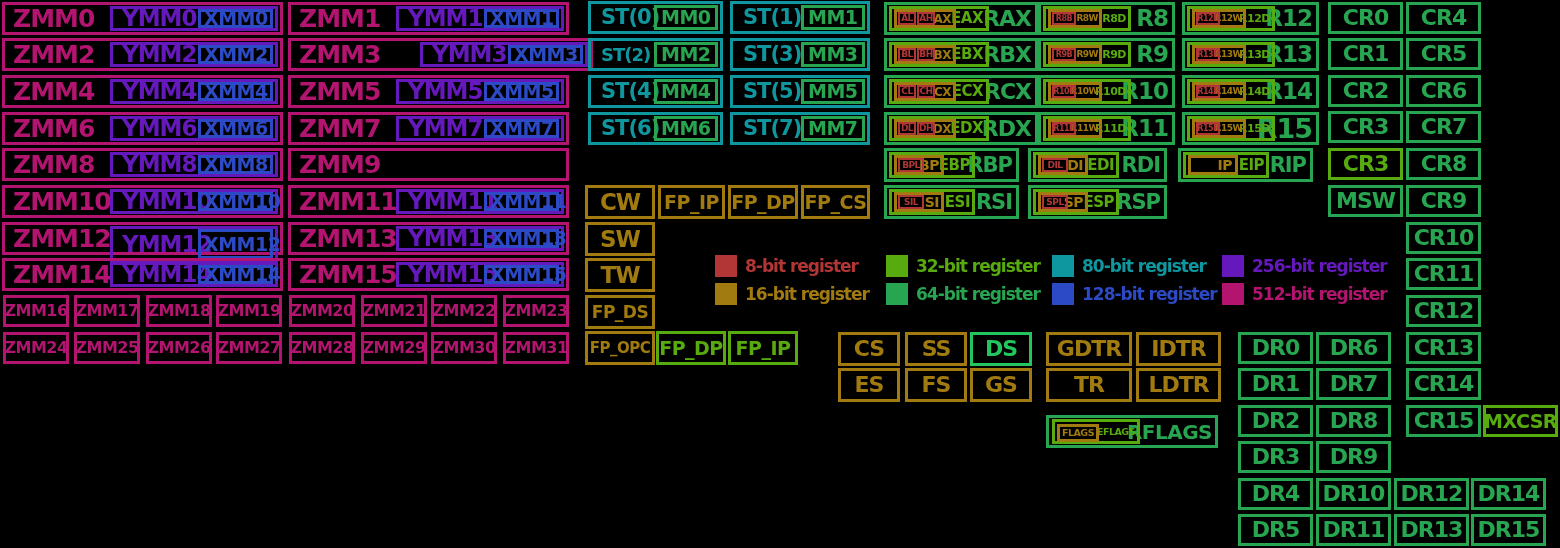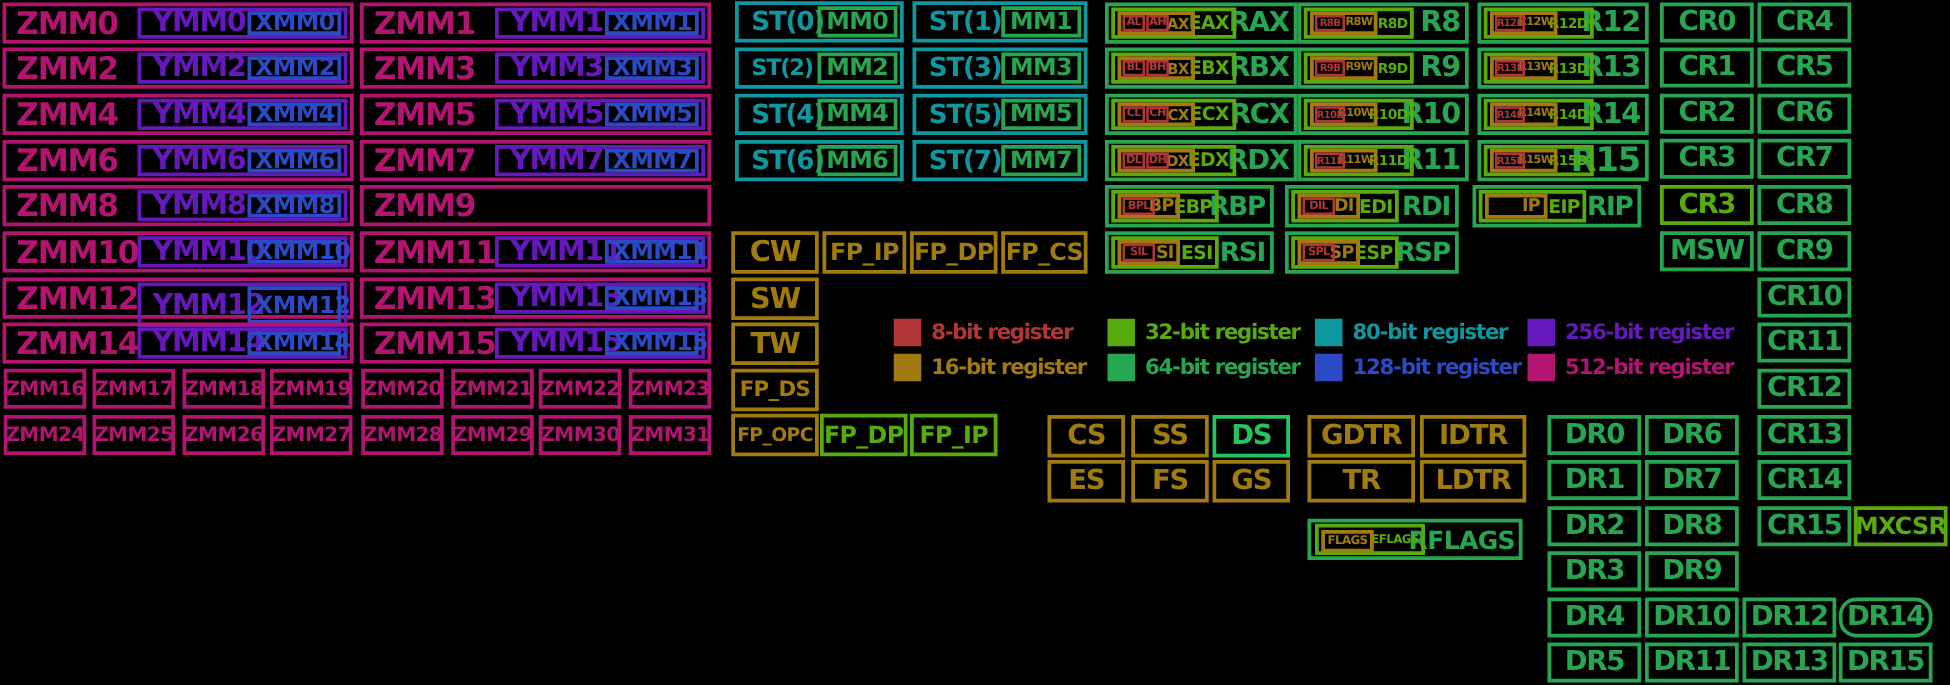--- a/index.html
+++ b/index.html
@@ -40,21 +40,21 @@
       </div>
       <div class="bx" style="left: 2px; top: 38px; width: 281px; height: 33px; color: rgb(178, 20, 111);">
         <span class="lab tight" style="font-size: 25px; margin-left: 8px;">ZMM2</span>
         <div class="bx" style="right: 2px; top: 1px; width: 168px; height: 25px; color: rgb(101, 25, 189);">
           <span class="lab tight" style="font-size: 23px; margin-left: 9px;">YMM2</span>
           <div class="bx" style="right: 2px; top: 0px; bottom: 0px; width: 75px; color: rgb(45, 74, 198);">
             <span class="lab" style="font-size: 19px; margin-left: 3px;">XMM2</span>
           </div>
         </div>
       </div>
-      <div class="bx" style="left: 288px; top: 38px; width: 281px; height: 33px; color: rgb(178, 20, 111);">
+      <div class="bx" style="left: 288px; top: 38px; width: 305px; height: 33px; color: rgb(178, 20, 111);">
         <span class="lab tight" style="font-size: 25px; margin-left: 8px;">ZMM3</span>
         <div class="bx" style="right: 2px; top: 1px; width: 168px; height: 25px; color: rgb(101, 25, 189);">
           <span class="lab tight" style="font-size: 23px; margin-left: 9px;">YMM3</span>
           <div class="bx" style="right: 2px; top: 0px; bottom: 0px; width: 75px; color: rgb(45, 74, 198);">
             <span class="lab" style="font-size: 19px; margin-left: 3px;">XMM3</span>
           </div>
         </div>
       </div>
       <div class="bx" style="left: 2px; top: 75px; width: 281px; height: 33px; color: rgb(178, 20, 111);">
         <span class="lab tight" style="font-size: 25px; margin-left: 8px;">ZMM4</span>
@@ -660,20 +660,20 @@
       </div>
       <div class="bx jcen" style="left: 1316px; top: 514px; width: 75px; height: 32px; color: rgb(39, 165, 80);">
         <span class="lab tight" style="font-size: 22px;">DR11</span>
       </div>
       <div class="bx jcen" style="left: 1394px; top: 478px; width: 75px; height: 32px; color: rgb(39, 165, 80);">
         <span class="lab tight" style="font-size: 22px;">DR12</span>
       </div>
       <div class="bx jcen" style="left: 1394px; top: 514px; width: 75px; height: 32px; color: rgb(39, 165, 80);">
         <span class="lab tight" style="font-size: 22px;">DR13</span>
       </div>
-      <div class="bx jcen" style="left: 1471px; top: 478px; width: 75px; height: 32px; color: rgb(39, 165, 80); border-radius: 14px;">
+      <div class="bx jcen" style="left: 1471px; top: 478px; width: 75px; height: 32px; color: rgb(39, 165, 80);">
         <span class="lab tight" style="font-size: 22px;">DR14</span>
       </div>
       <div class="bx jcen" style="left: 1471px; top: 514px; width: 75px; height: 32px; color: rgb(39, 165, 80);">
         <span class="lab tight" style="font-size: 22px;">DR15</span>
       </div>
     </div>
 </div>
 
 </body></html>

